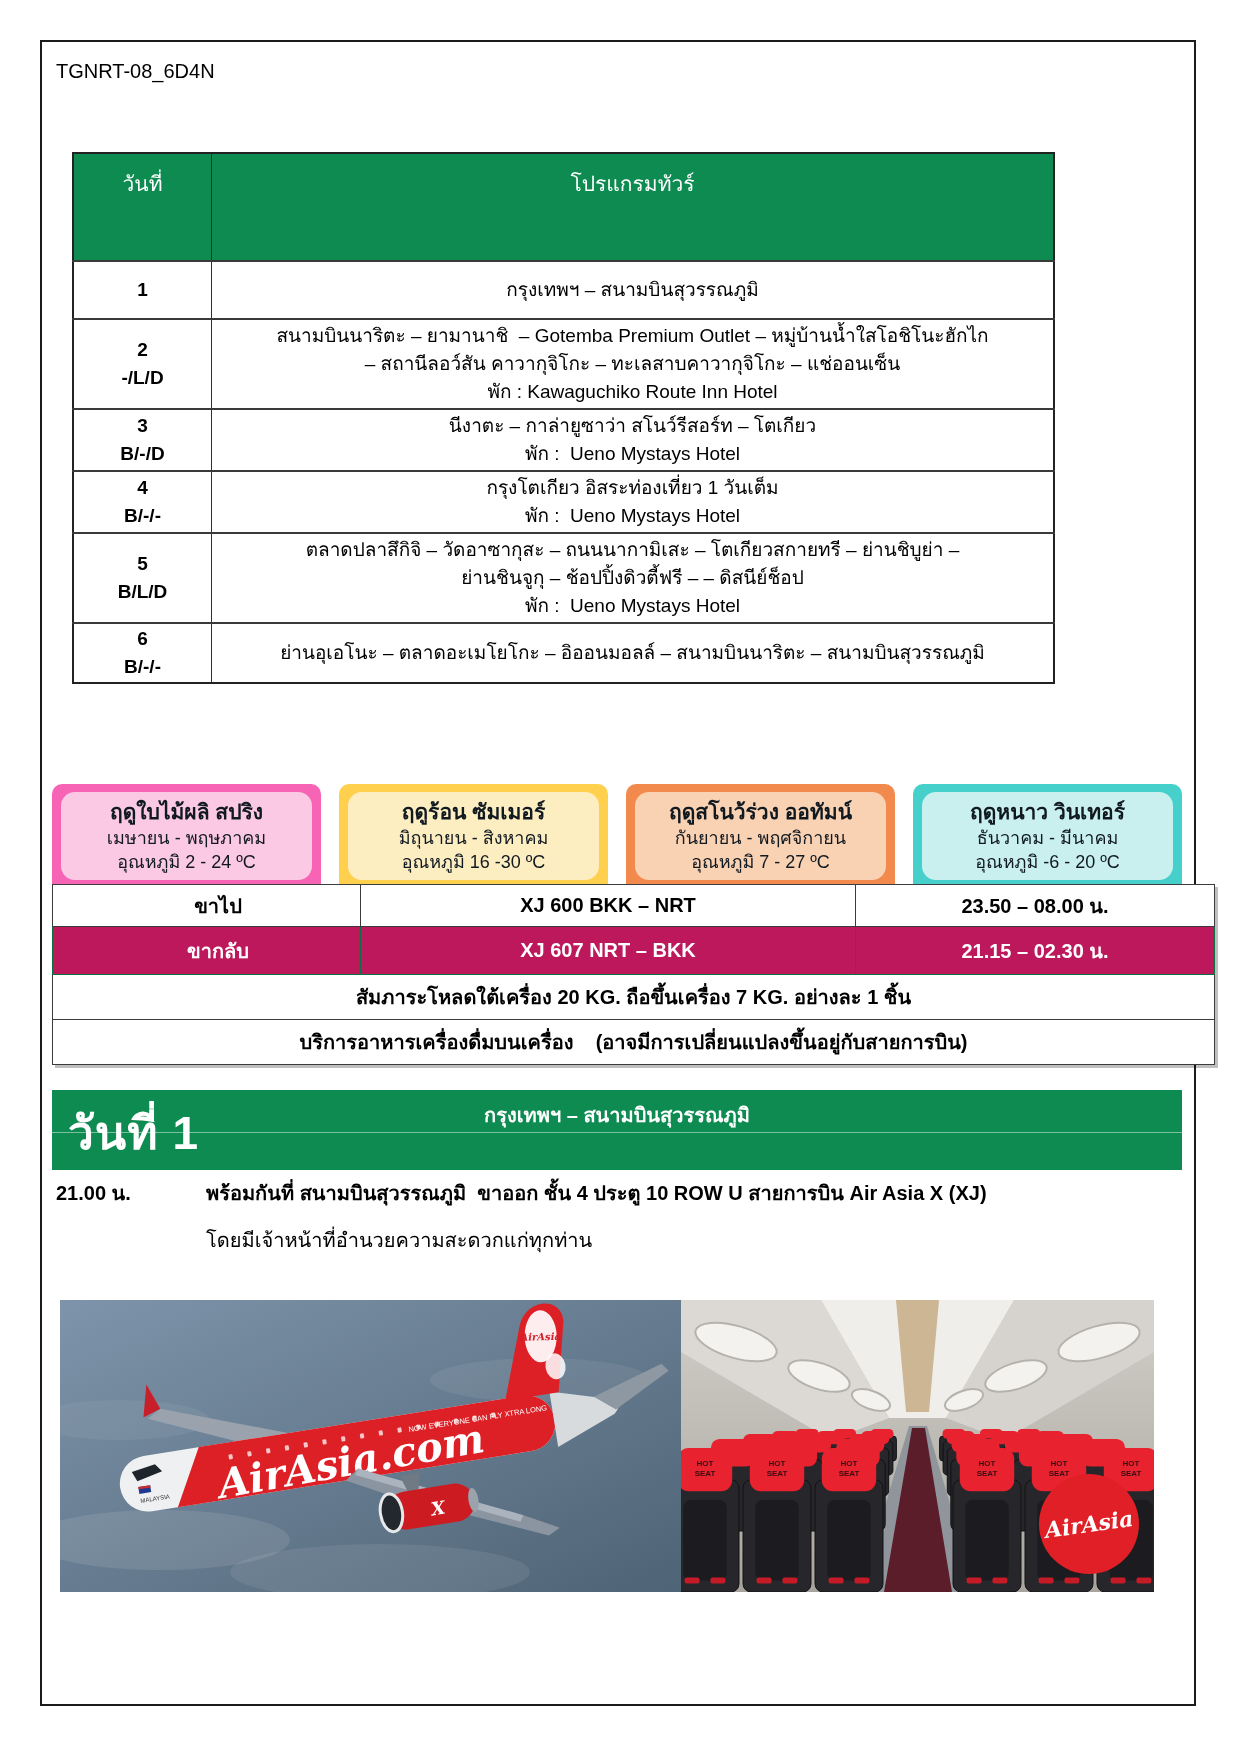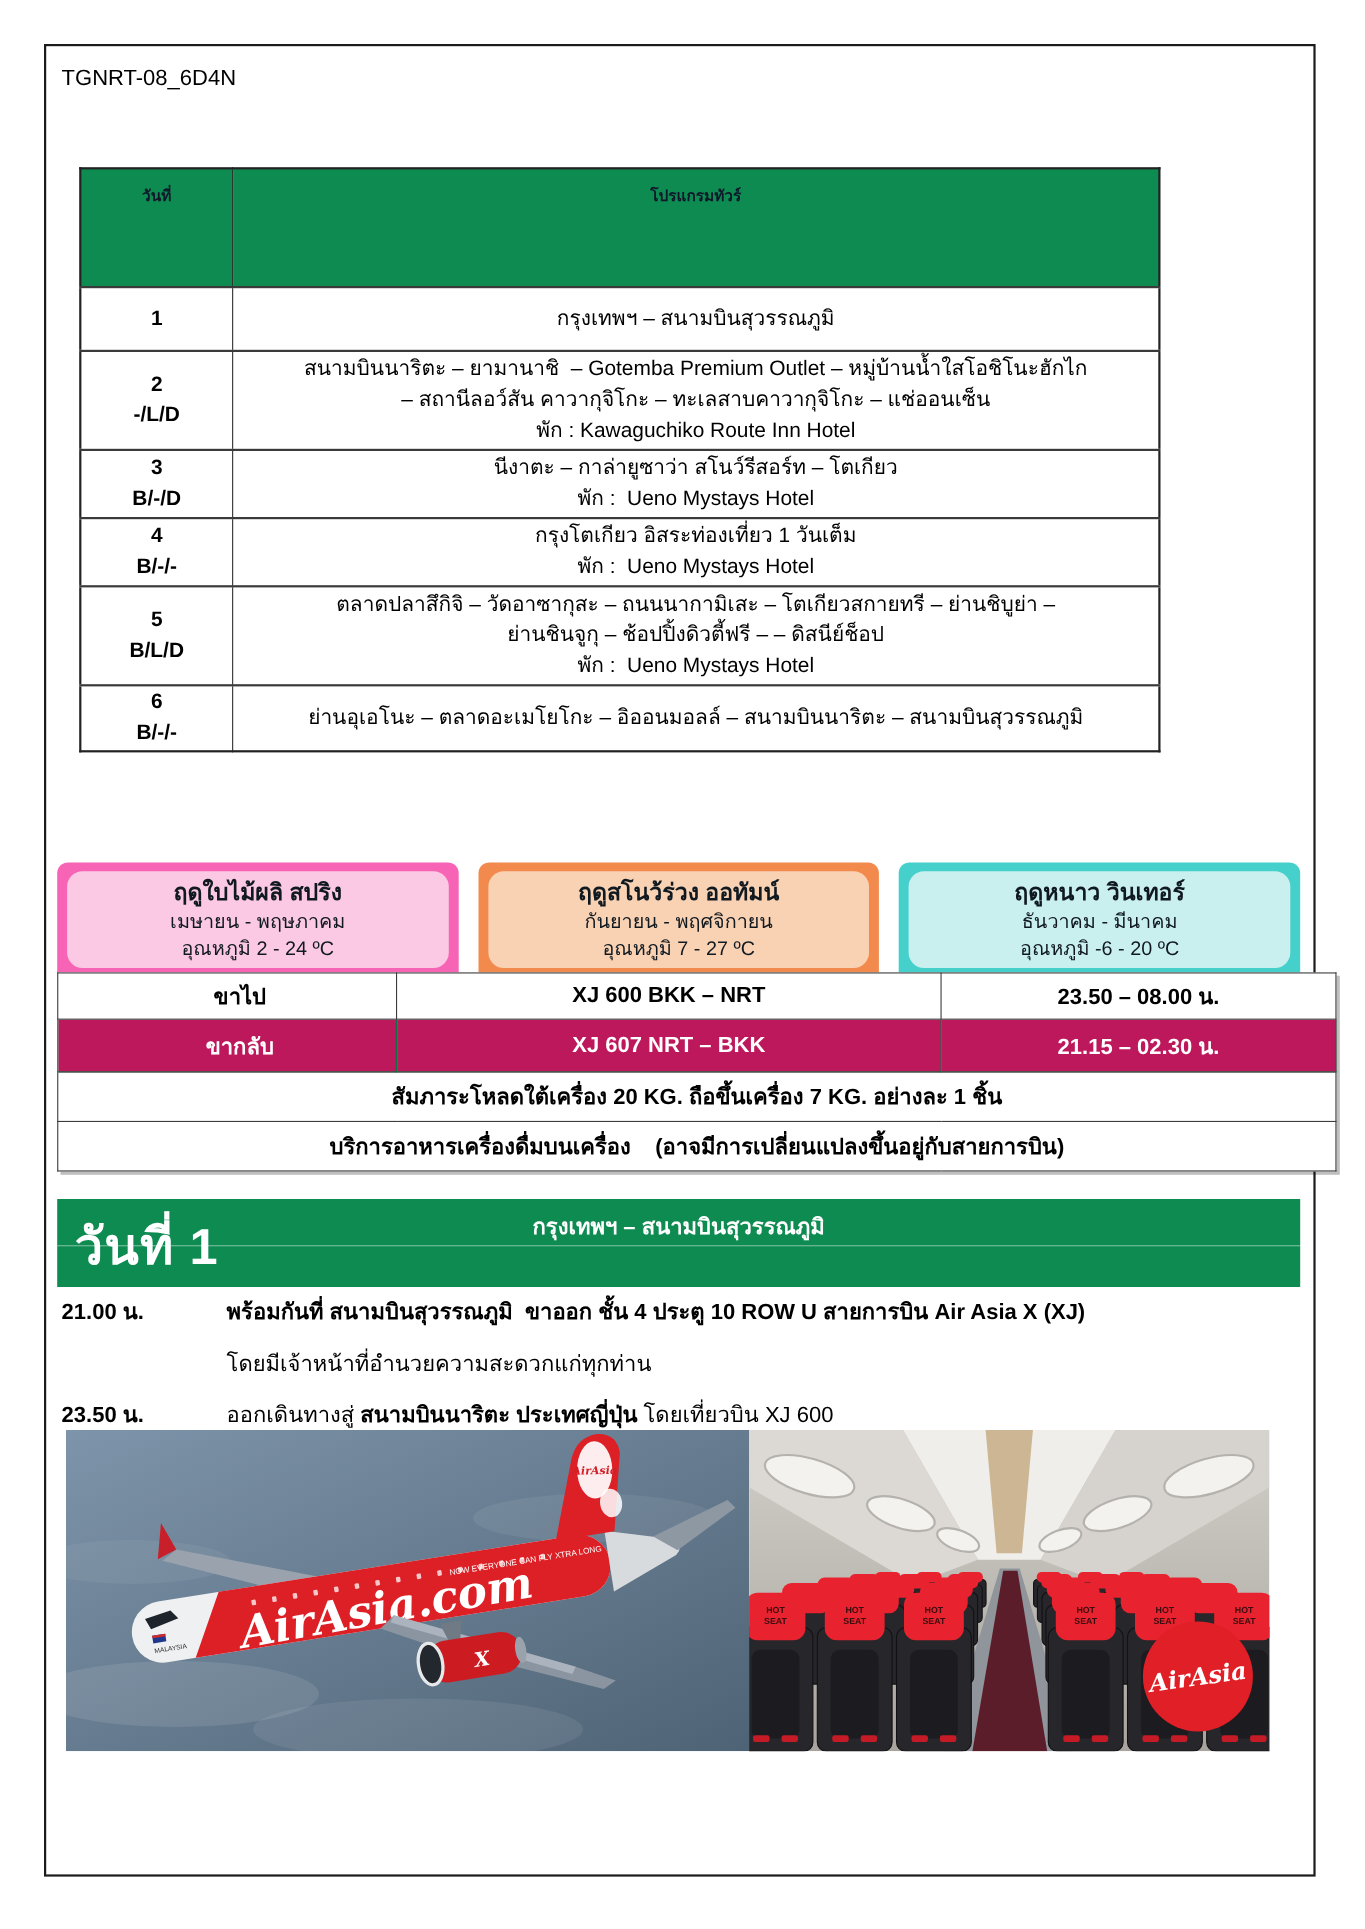--- a/index.html
+++ b/index.html
@@ -15,21 +15,21 @@
 
   
   table.itin {
     position:absolute; left:30px; top:110px; width:983px;
     border-collapse:collapse; table-layout:fixed; background:#fff;
     border:2px solid #222;
   }
   table.itin th, table.itin td { border:1px solid #2e2e2e; }
   table.itin thead tr { height:108px; }
   table.itin th {
-    background:#0e8b51; color:#0f172a; font-size:14px; font-weight:700;
+    background:#0e8b51; color:#ffffff; font-size:21px; font-weight:400;
     vertical-align:top; padding-top:13px;
   }
   th.col-day { width:135px; }
   table.itin tbody tr { border-top:2px solid #3a3a3a; }
   table.itin tbody tr:nth-child(1){ height:58px; }
   table.itin tbody tr:nth-child(2){ height:88px; }
   table.itin tbody tr:nth-child(3){ height:58px; }
   table.itin tbody tr:nth-child(4){ height:57px; }
   table.itin tbody tr:nth-child(5){ height:85px; }
   table.itin tbody tr:nth-child(6){ height:58px; }
@@ -173,20 +173,27 @@
         </tr>
       </tbody>
   </table>
 
   <div class="seasons" id="seasons">
       <div class="season" style="background: rgb(247, 99, 181);">
         <div class="season-inner" style="background: rgb(251, 201, 227);">
           <div class="season-title">ฤดูใบไม้ผลิ สปริง</div>
           <div class="season-line">เมษายน - พฤษภาคม</div>
           <div class="season-line">อุณหภูมิ 2 - 24 ºC</div>
+        </div>
+      </div>
+      <div class="season" style="background: rgb(255, 208, 77);">
+        <div class="season-inner" style="background: rgb(253, 238, 194);">
+          <div class="season-title">ฤดูร้อน ซัมเมอร์</div>
+          <div class="season-line">มิถุนายน - สิงหาคม</div>
+          <div class="season-line">อุณหภูมิ 16 -30 ºC</div>
         </div>
       </div>
       <div class="season" style="background: rgb(242, 138, 77);">
         <div class="season-inner" style="background: rgb(249, 210, 180);">
           <div class="season-title">ฤดูสโนว้ร่วง ออทัมน์</div>
           <div class="season-line">กันยายน - พฤศจิกายน</div>
           <div class="season-line">อุณหภูมิ 7 - 27 ºC</div>
         </div>
       </div>
       <div class="season" style="background: rgb(70, 208, 203);">
@@ -226,24 +233,20 @@
   </div>
 
   <div class="sched" id="sched">
       <div class="sched-row">
         <div class="sched-time">21.00 น.</div>
         <div class="sched-desc"><span class="b">พร้อมกันที่ สนามบินสุวรรณภูมิ&nbsp; ขาออก ชั้น 4 ประตู 10 ROW U สายการบิน Air Asia X (XJ)</span></div>
       </div>
       <div class="sched-row">
         <div class="sched-time"></div>
         <div class="sched-desc"><span>โดยมีเจ้าหน้าที่อำนวยความสะดวกแก่ทุกท่าน</span></div>
-      </div>
-      <div class="sched-row">
-        <div class="sched-time">23.50 น.</div>
-        <div class="sched-desc"><span>ออกเดินทางสู่ </span><span class="b">สนามบินนาริตะ ประเทศญี่ปุ่น</span><span> โดยเที่ยวบิน XJ 600</span></div>
       </div>
     </div>
 
   <div class="photos">
 
     <svg width="621" height="292" viewBox="0 0 621 292" role="img">
       <defs>
         <linearGradient id="sky" x1="0" y1="0" x2="1" y2="1">
           <stop offset="0" stop-color="#7e94aa"></stop>
           <stop offset="1" stop-color="#4e6375"></stop>

